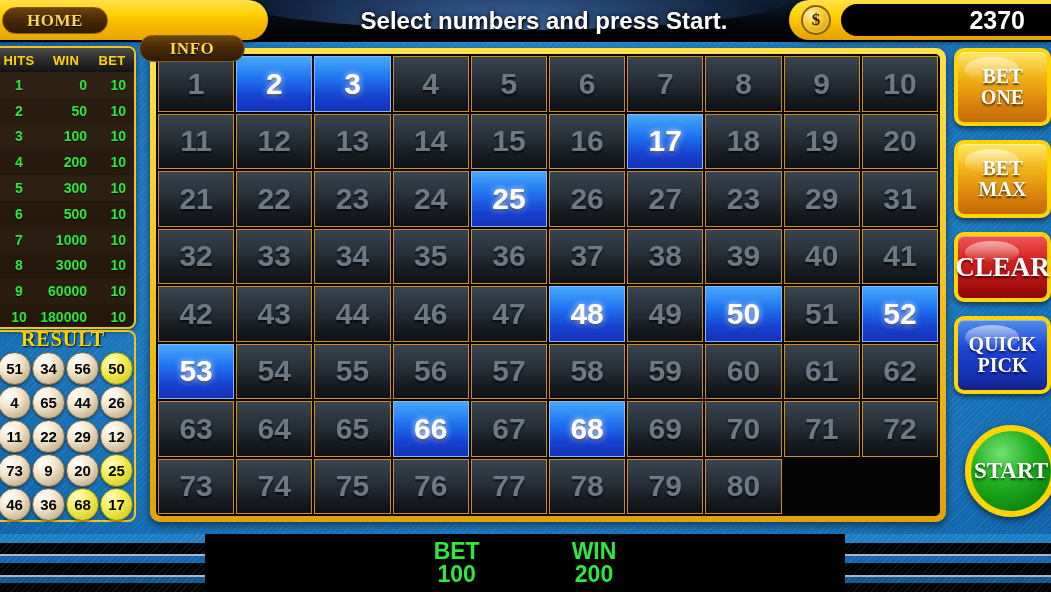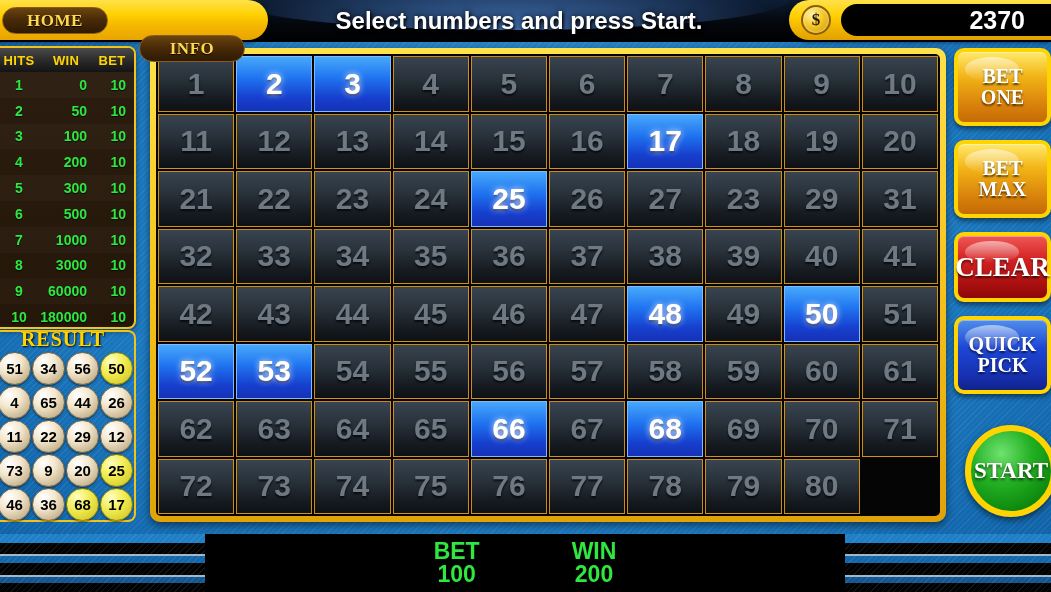--- a/index.html
+++ b/index.html
@@ -46,21 +46,21 @@
     color: #ffd84d;
     font-family: "Liberation Serif", serif;
     font-weight: bold; font-size: 17px; letter-spacing: 0.5px;
     text-shadow: 0 1px 1px #000;
     cursor: pointer;
   }
   #btn-home { left: 14px; width: 106px; }
   #btn-info { left: 151px; width: 106px; margin-top: 28px; }
 
   #header-title {
-    position: absolute; left: 284px; top: 0; width: 470px; height: 42px;
+    position: absolute; left: 309px; top: 0; width: 470px; height: 42px;
     display: flex; align-items: center; justify-content: center;
     color: #fff; font-size: 24px; font-weight: bold;
     text-shadow: 1px 2px 3px #000, 0 0 6px rgba(0,0,0,0.9);
     white-space: nowrap;
     text-align: center;
   }
 
   #balance-wrap {
     position: absolute; right: 0; top: 0; width: 262px; height: 40px;
     background: linear-gradient(180deg, #ffe14a 0%, #ffd000 40%, #f2b500 70%, #e0a000 100%);
@@ -412,21 +412,20 @@
         <div class="cell">35</div>
         <div class="cell">36</div>
         <div class="cell">37</div>
         <div class="cell">38</div>
         <div class="cell">39</div>
         <div class="cell">40</div>
         <div class="cell">41</div>
         <div class="cell">42</div>
         <div class="cell">43</div>
         <div class="cell">44</div>
-        <div class="cell">45</div>
         <div class="cell">46</div>
         <div class="cell">47</div>
         <div class="cell sel">48</div>
         <div class="cell">49</div>
         <div class="cell sel">50</div>
         <div class="cell">51</div>
         <div class="cell sel">52</div>
         <div class="cell sel">53</div>
         <div class="cell">54</div>
         <div class="cell">55</div>

